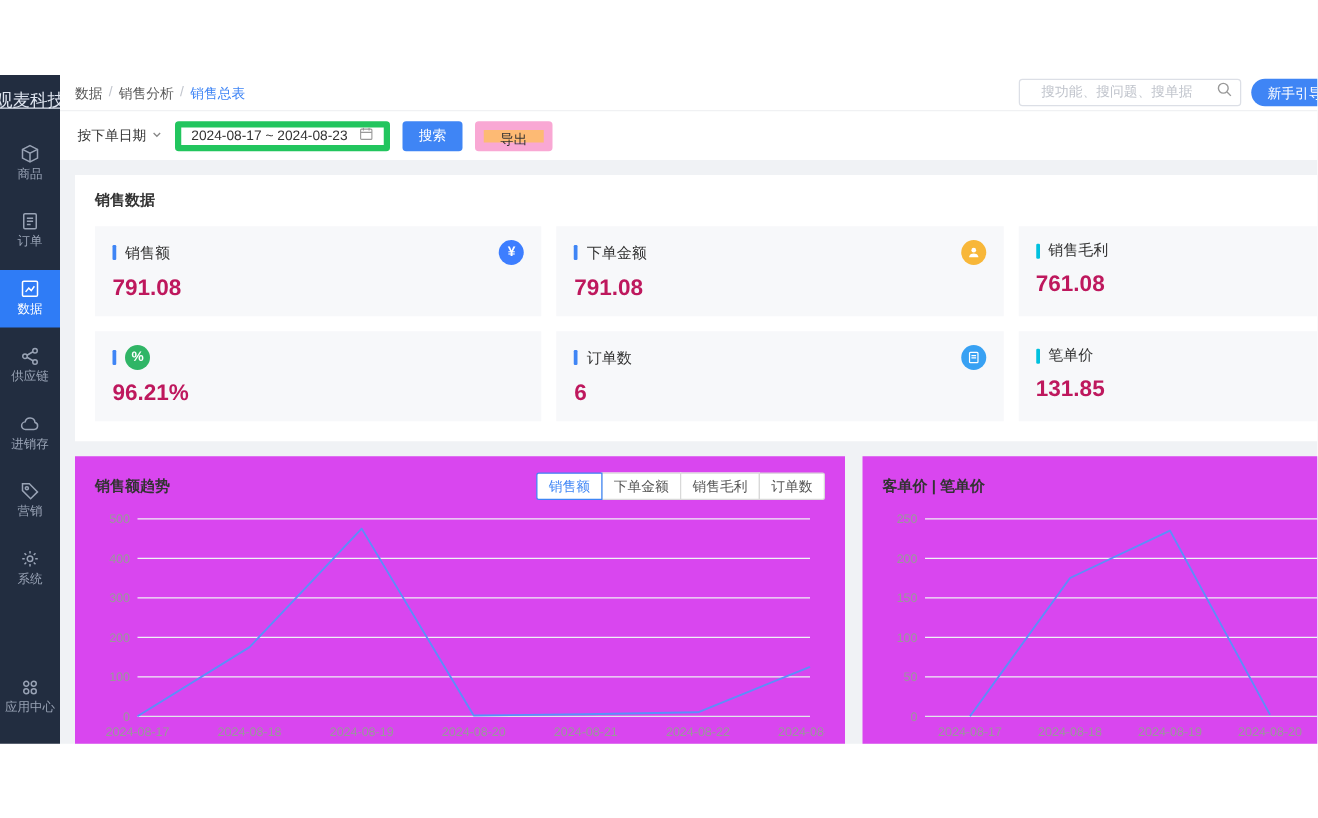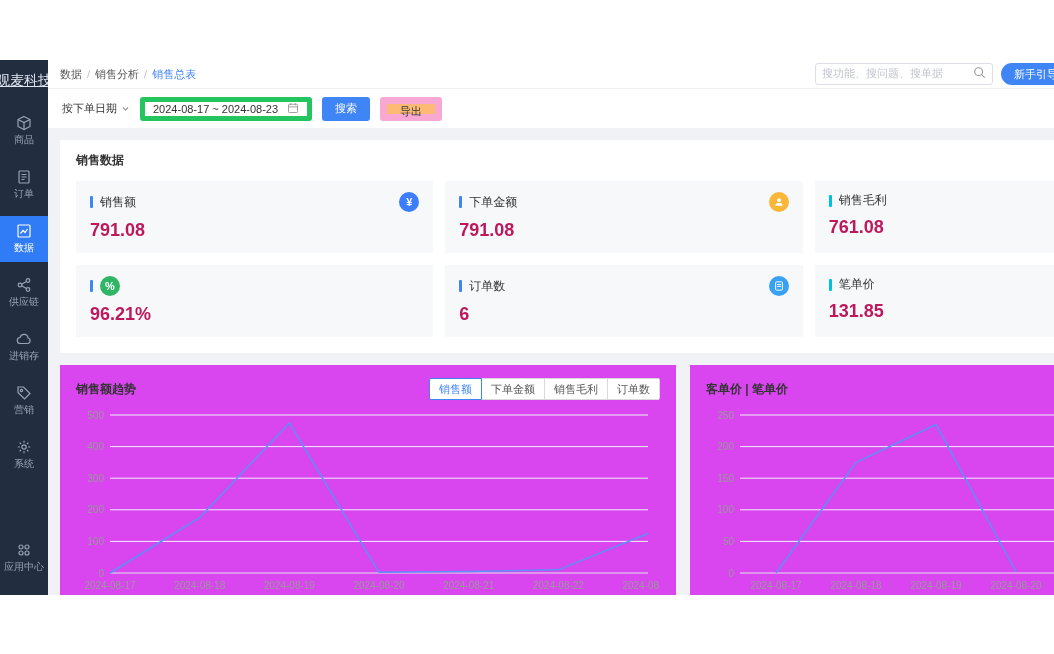--- a/index.html
+++ b/index.html
@@ -18,21 +18,21 @@
 
   
   .main { flex: 1; display: flex; flex-direction: column; background: #f0f2f5; min-width: 0; }
   .topbar { height: 28px; background: #fff; display: flex; align-items: center; padding-left: 12px; position: relative; flex-shrink: 0; }
   .breadcrumb { font-size: 11px; color: #888; display: flex; gap: 5px; align-items: center; }
   .crumb { cursor: pointer; color: #555; }
   .crumb-sep { color: #c0c4cc; }
   .crumb-current { color: #3f85f5; }
   .topbar-right { position: absolute; left: 767px; top: 3px; display: flex; align-items: center; gap: 8px; }
   .search-box { width: 178px; height: 22px; border: 1px solid #dcdfe6; border-radius: 3px; background: #fff; display: flex; align-items: center; padding: 0 6px; }
-  .search-box input { border: none; outline: none; flex: 1; font-size: 11px; color: #333; font-family: Liberation Mono, monospace; min-width: 0; }
+  .search-box input { border: none; outline: none; flex: 1; font-size: 11px; color: #333; font-family: Liberation Sans, sans-serif; min-width: 0; margin-left: 11px; }
   .search-box input::placeholder { color: #c0c4cc; }
   .guide-btn { height: 22px; padding: 0 13px; border: none; border-radius: 11px; background: #3f85f5; color: #fff; font-size: 11px; cursor: pointer; white-space: nowrap; font-family: inherit; }
 
   .filterbar { height: 40px; background: #fff; border-top: 1px solid #f0f1f3; display: flex; align-items: center; padding-left: 14px; gap: 10px; flex-shrink: 0; }
   .date-type { display: flex; align-items: center; gap: 4px; font-size: 11px; color: #333; cursor: pointer; }
   .date-input { width: 172px; height: 24px; border: 5px solid #22c55e; border-radius: 3px; background: #fff; display: flex; align-items: center; justify-content: space-between; padding: 0 8px; font-size: 11px; color: #333; cursor: pointer; }
   .btn-primary { height: 24px; padding: 0 13px; background: #3f85f5; color: #fff; border: none; border-radius: 3px; font-size: 11px; cursor: pointer; font-family: Liberation Serif, serif; }
   .btn-plain { height: 24px; padding: 0 13px; background: #fdba74; color: #333; border: 7px solid #f9a8d4; border-radius: 3px; font-size: 11px; cursor: pointer; font-family: inherit; }
 
   .content { flex: 1; padding: 12px; overflow: hidden; }

